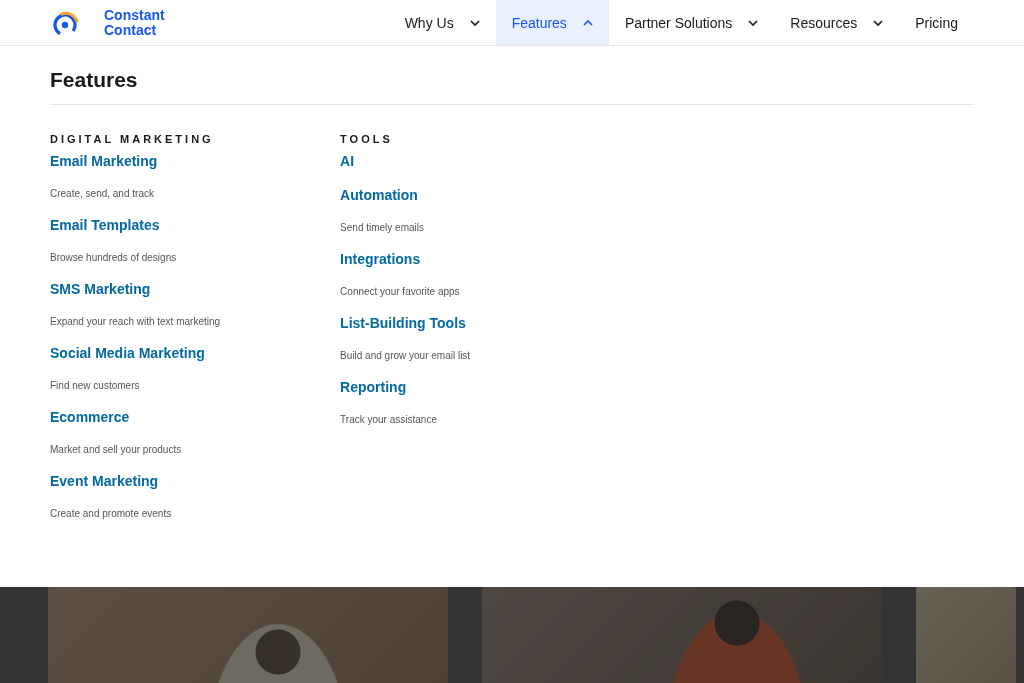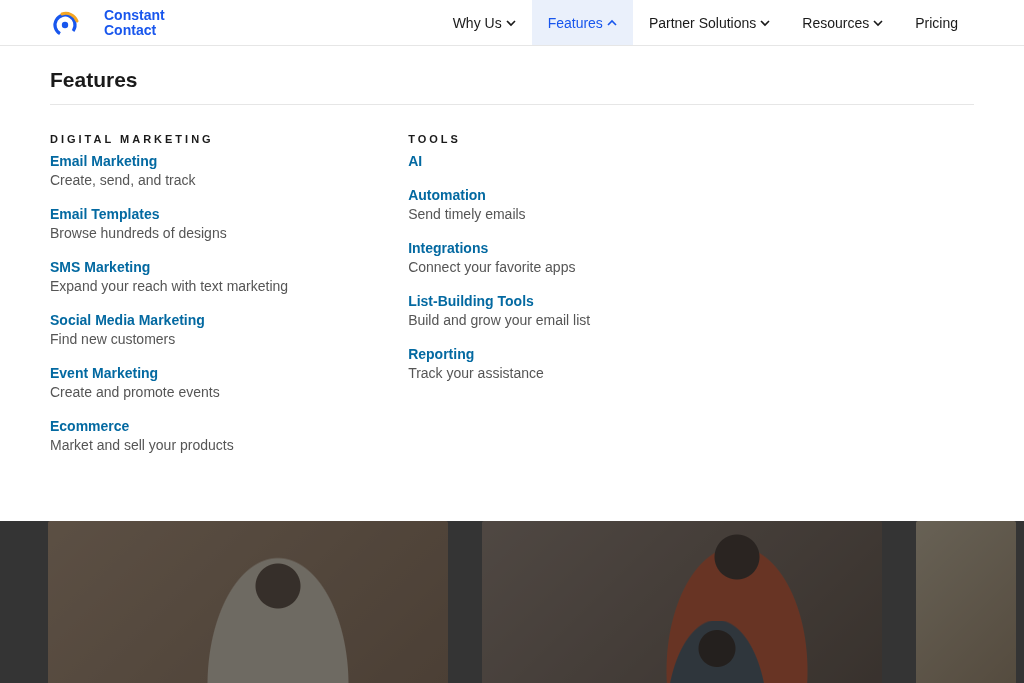--- a/index.html
+++ b/index.html
@@ -31,21 +31,21 @@
   }
   .nav {
     display: flex;
     gap: 0;
     align-items: stretch;
     height: 100%;
   }
   .nav-item {
     display: flex;
     align-items: center;
-    gap: 4px;
+    gap: 16px;
     padding: 9px 16px;
     font-size: 14px;
     font-weight: 500;
     color: #1a1a1a;
     cursor: pointer;
     height: 100%;
   }
   .nav-item.active {
     background: #eaf0fb;
     color: #1856ED;
@@ -84,23 +84,23 @@
   .link-item {
     margin-bottom: 18px;
   }
   .link-title {
     font-size: 14px;
     font-weight: 600;
     color: #0369a1;
     cursor: pointer;
   }
   .link-desc {
-    font-size: 14px;
+    font-size: 10px;
     color: #555;
-    margin-top: 3px;
+    margin-top: 19px;
   }
   
   .strip {
     width: 1024px;
     height: 200px;
     background: #555;
     position: relative;
   }
   .overlay {
     position: absolute;
@@ -211,26 +211,26 @@
         </div>
         <div class="link-item">
           <div class="link-title">SMS Marketing</div>
           <div class="link-desc">Expand your reach with text marketing</div>
         </div>
         <div class="link-item">
           <div class="link-title">Social Media Marketing</div>
           <div class="link-desc">Find new customers</div>
         </div>
         <div class="link-item">
+          <div class="link-title">Ecommerce</div>
+          <div class="link-desc">Market and sell your products</div>
+        </div>
+        <div class="link-item">
           <div class="link-title">Event Marketing</div>
           <div class="link-desc">Create and promote events</div>
-        </div>
-        <div class="link-item">
-          <div class="link-title">Ecommerce</div>
-          <div class="link-desc">Market and sell your products</div>
         </div>
       </div>
       <div>
         <div class="col-heading">TOOLS</div>
         <div class="link-item">
           <div class="link-title">AI</div>
         </div>
         <div class="link-item">
           <div class="link-title">Automation</div>
           <div class="link-desc">Send timely emails</div>

